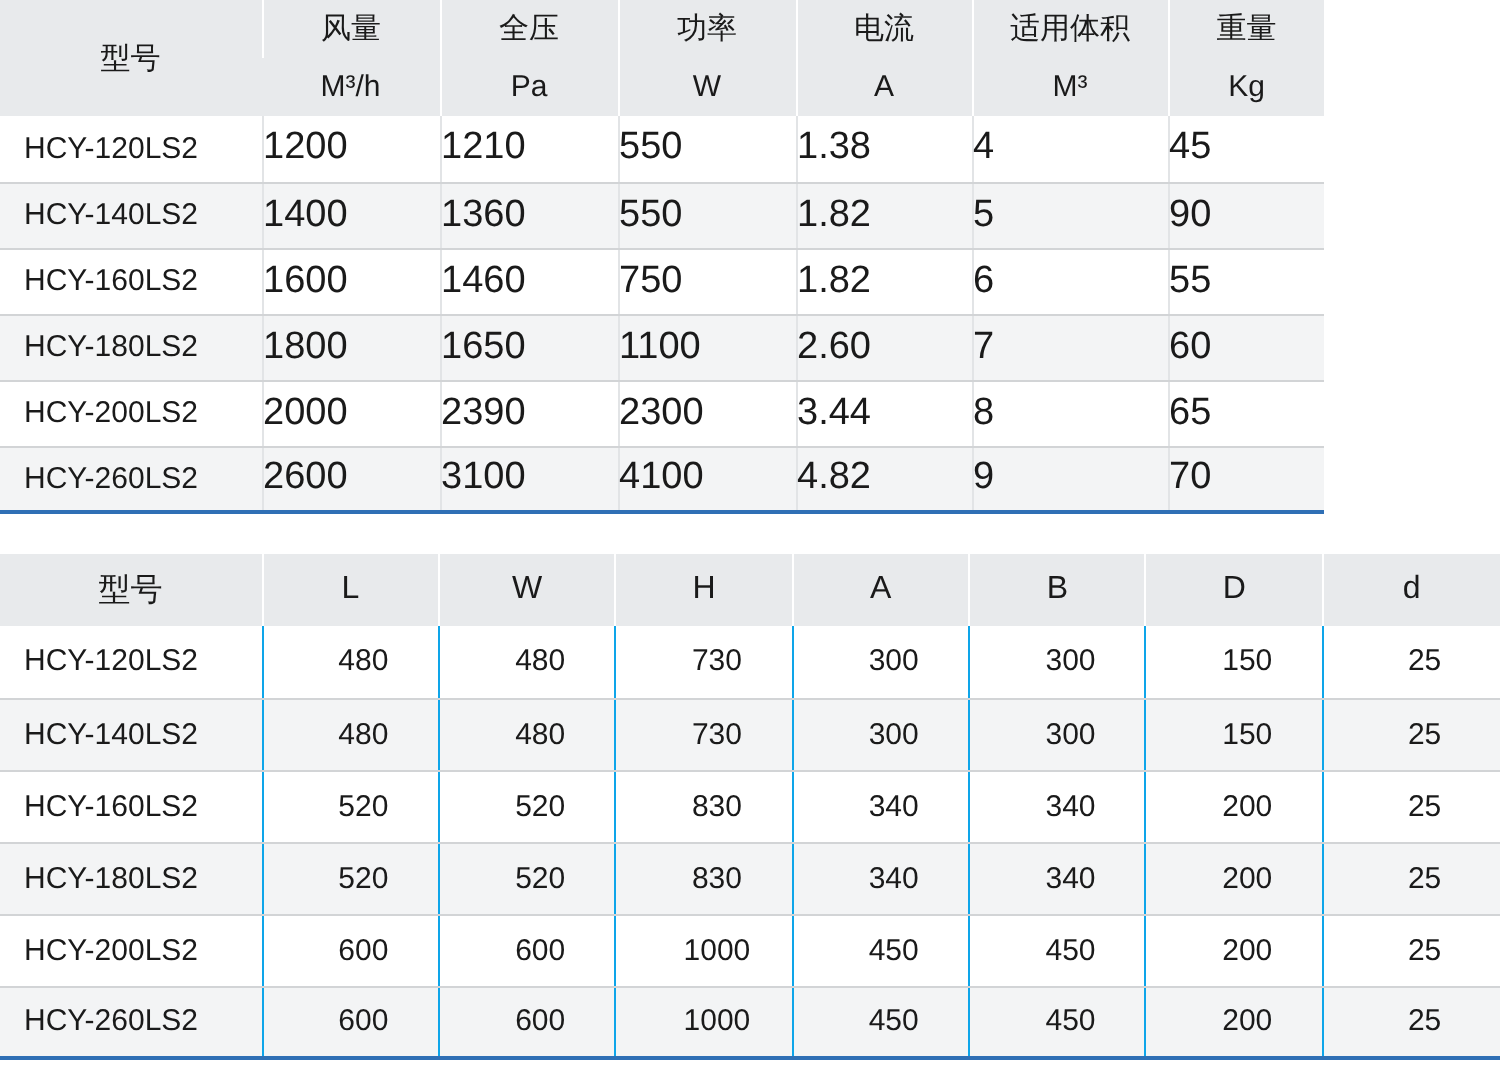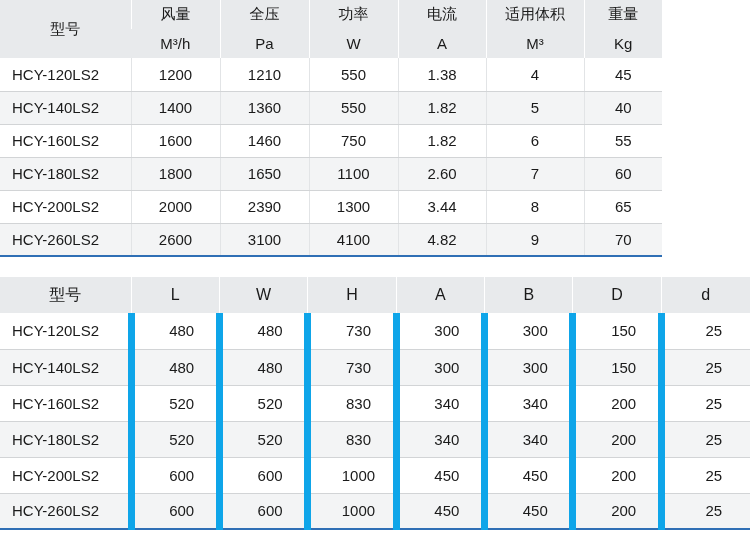--- a/index.html
+++ b/index.html
@@ -45,22 +45,21 @@
   .t1 .hdr.row1 td { border-bottom: none; }
   .t1 .model-cell {
     background: #e8eaec;
     text-align: center;
     font-size: 16px;
     color: #1a1a1a;
     vertical-align: middle;
   }
   .t1 tbody td {
     height: 33px;
-    text-align: center;
-    font-size: 15px;
+    font-size: 19px;
     color: #1a1a1a;
     padding: 0;
     background: #ffffff;
     border-bottom: 1px solid #d2d4d6;
   }
   .t1 tbody tr:nth-child(even) td { background: #f3f4f5; }
   .t1 tbody td.name { text-align: left; padding-left: 12px; font-size: 15px; }
   .t1 tbody tr:last-child td { border-bottom: 2px solid #2f6fb5; }
 
   
@@ -86,21 +85,21 @@
     height: 36px;
     text-align: center;
     font-size: 15px;
     color: #1a1a1a;
     padding: 0;
     background: #ffffff;
     border-bottom: 1px solid #d2d4d6;
   }
   .t2 tbody tr:nth-child(even) td { background: #f3f4f5; }
   .t2 tbody td.name { text-align: left; padding-left: 12px; }
-  .t2 tbody td + td { border-left: 7px solid #0ea5e9; padding-left: 13px; }
+  .t2 tbody td + td { border-left: 1px solid #0ea5e9; padding-left: 13px; }
   .t2 tbody tr:last-child td { border-bottom: 2px solid #2f6fb5; }
   .unit { font-size: 14px; margin-top: 44px; }
 </style>
 </head>
 <body>
 
 <div class="page">
 
   <table class="t1">
     <colgroup>
@@ -141,21 +140,21 @@
         <td>4</td>
         <td>45</td>
       </tr>
       <tr>
         <td class="name">HCY-140LS2</td>
         <td>1400</td>
         <td>1360</td>
         <td>550</td>
         <td>1.82</td>
         <td>5</td>
-        <td>40</td>
+        <td>90</td>
       </tr>
       <tr>
         <td class="name">HCY-160LS2</td>
         <td>1600</td>
         <td>1460</td>
         <td>750</td>
         <td>1.82</td>
         <td>6</td>
         <td>55</td>
       </tr>
@@ -165,21 +164,21 @@
         <td>1650</td>
         <td>1100</td>
         <td>2.60</td>
         <td>7</td>
         <td>60</td>
       </tr>
       <tr>
         <td class="name">HCY-200LS2</td>
         <td>2000</td>
         <td>2390</td>
-        <td>1300</td>
+        <td>2300</td>
         <td>3.44</td>
         <td>8</td>
         <td>65</td>
       </tr>
       <tr>
         <td class="name">HCY-260LS2</td>
         <td>2600</td>
         <td>3100</td>
         <td>4100</td>
         <td>4.82</td>

